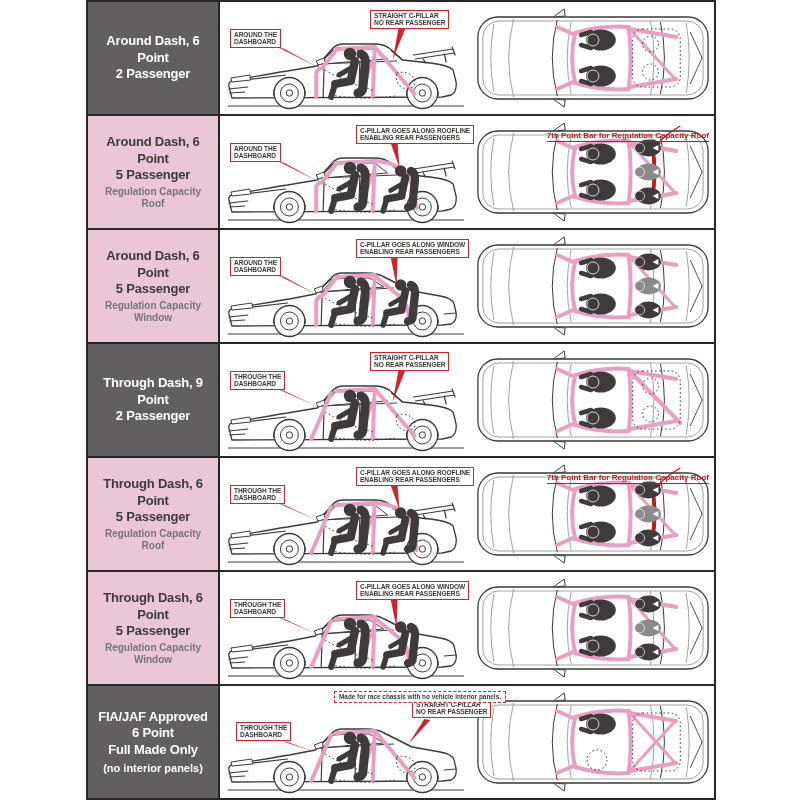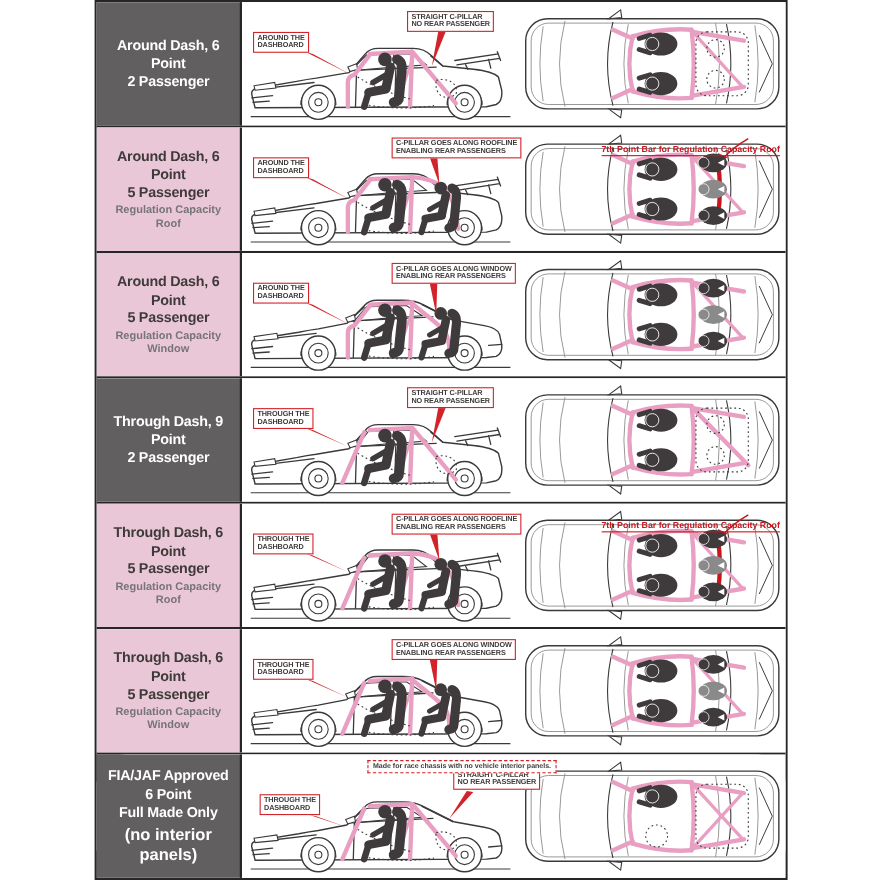--- a/index.html
+++ b/index.html
@@ -1,30 +1,30 @@
 <!DOCTYPE html>
 <html style="--row-dark: #615f5f; --row-pink: #eac7d7; --red: #d3232a; --accent: #c8161d;"><head>
 <meta charset="utf-8">
 <style>
   html,body{margin:0;padding:0;}
   body{width:800px;height:800px;background:#ffffff;position:relative;overflow:hidden;
        font-family:"Liberation Sans", sans-serif;}
   #table{position:absolute;left:86px;top:0;width:630px;height:800px;box-sizing:border-box;
          border:2px solid #262626;display:flex;flex-direction:column;background:#fff;}
   .row{flex:1;display:flex;min-height:0;border-bottom:2px solid #262626;background:#fff;}
-  .row:last-child{border-bottom:none;border-radius:26px;}
+  .row:last-child{border-bottom:none;}
   .label-cell{width:132px;flex:0 0 132px;box-sizing:border-box;border-right:2px solid #262626;
               display:flex;flex-direction:column;justify-content:center;align-items:center;
               text-align:center;padding:0 5px;}
   .theme-dark{background:var(--row-dark);color:#ffffff;}
   .theme-pink{background:var(--row-pink);color:#3e3a39;}
   .lt1{font-size:13px;font-weight:bold;line-height:1.3;letter-spacing:-0.2px;}
   .lsub{font-size:10px;margin-top:2px;line-height:1.2;}
   .theme-pink .lsub{color:#767475;font-weight:700;}
-  .theme-dark .lsub{color:#ffffff;font-weight:bold;font-size:15px;margin-top:3px;}
+  .theme-dark .lsub{color:#ffffff;font-weight:bold;font-size:11px;margin-top:3px;}
   .lt1:empty,.lsub:empty{display:none;}
   .content{position:relative;flex:1;min-width:0;background:#fff;}
   svg.illus{position:absolute;left:0;top:0;width:100%;height:100%;display:block;}
   .note{position:absolute;background:#fff;border:1.6px solid var(--red);padding:1px 3px;
         font-size:6.6px;font-weight:bold;line-height:1.12;color:#3e3a39;white-space:nowrap;
         letter-spacing:-0.1px;z-index:3;}
   .note span{display:block;}
   .note-dash{left:10px;top:27px;}
   .note-cpillar{left:150px;top:8px;}
   .row:nth-child(2) .note-cpillar,.row:nth-child(3) .note-cpillar,

